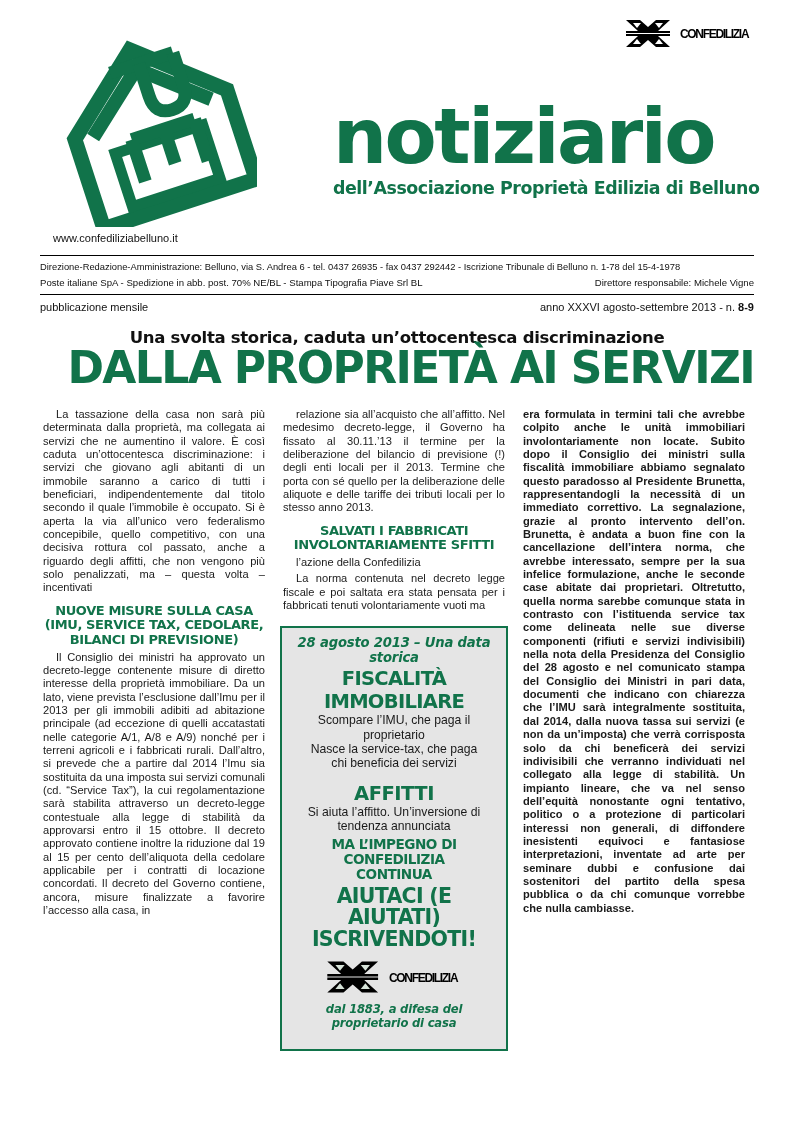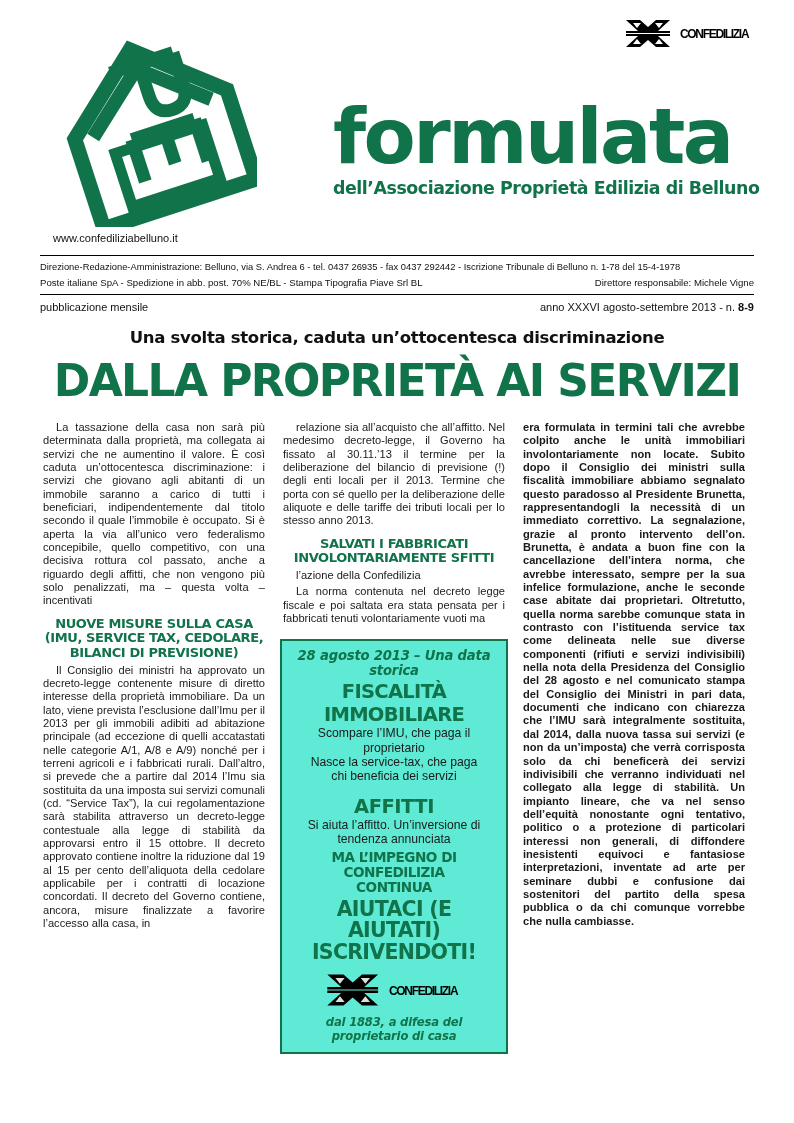--- a/index.html
+++ b/index.html
@@ -129,21 +129,21 @@
   }
   .headline {
     font-family: "DejaVu Sans", sans-serif;
     font-weight: bold;
     color: #11734a;
     text-align: center;
     letter-spacing: -1.6px;
     line-height: 0.93;
   }
   .headline .l1 { font-size: 47.5px; display:block; margin-top: 10px;}
-  .headline .l2 { font-size: 44px; display:block; margin-top: 14px;}
+  .headline .l2 { font-size: 44px; display:block; margin-top: 1px; text-align: right;}
 
   
   .columns {
     display: flex;
     margin-top: 16px;
     gap: 0;
   }
   .col {
     width: 228px;
     padding-right: 12px;
@@ -172,22 +172,22 @@
     line-height: 14.6px;
     text-align: center;
     margin: 9px 0 3px 0;
     letter-spacing: -0.4px;
   }
 
   
   .adbox {
     margin-top: 14px;
     border: 2.2px solid #11734a;
-    background: #5eead4;
-    padding: 7px 8px 9px 8px;
+    background: #e5e5e5;
+    padding: 7px 8px 19px 8px;
     text-align: center;
     box-sizing: border-box;
   }
   .ad-date {
     font-family: "DejaVu Sans", sans-serif;
     font-weight: bold;
     font-style: italic;
     color: #11734a;
     font-size: 13.2px;
     letter-spacing: -0.2px;
@@ -281,21 +281,21 @@
           <path d="M9 5 L17 5 L13 10 Z"></path>
           <path d="M31 5 L39 5 L35 10 Z"></path>
           <path d="M13 21 L17 26 L9 26 Z"></path>
           <path d="M35 21 L39 26 L31 26 Z"></path>
         </g>
       </svg>
       <span class="conf-word">CONFEDILIZIA</span>
     </div>
 
     <div class="title-block">
-      <div class="title-main">formulata</div>
+      <div class="title-main">notiziario</div>
       <div class="title-sub">dell’Associazione Proprietà Edilizia di Belluno</div>
     </div>
 
     <div class="website">www.confediliziabelluno.it</div>
   </div>
 
   <div class="rule-thick"></div>
   <div class="imprint">
     <div class="imprint-line">Direzione-Redazione-Amministrazione: Belluno, via S. Andrea 6 - tel. 0437 26935 - fax 0437 292442 - Iscrizione Tribunale di Belluno n. 1-78 del 15-4-1978</div>
     <div class="imprint-line split">

